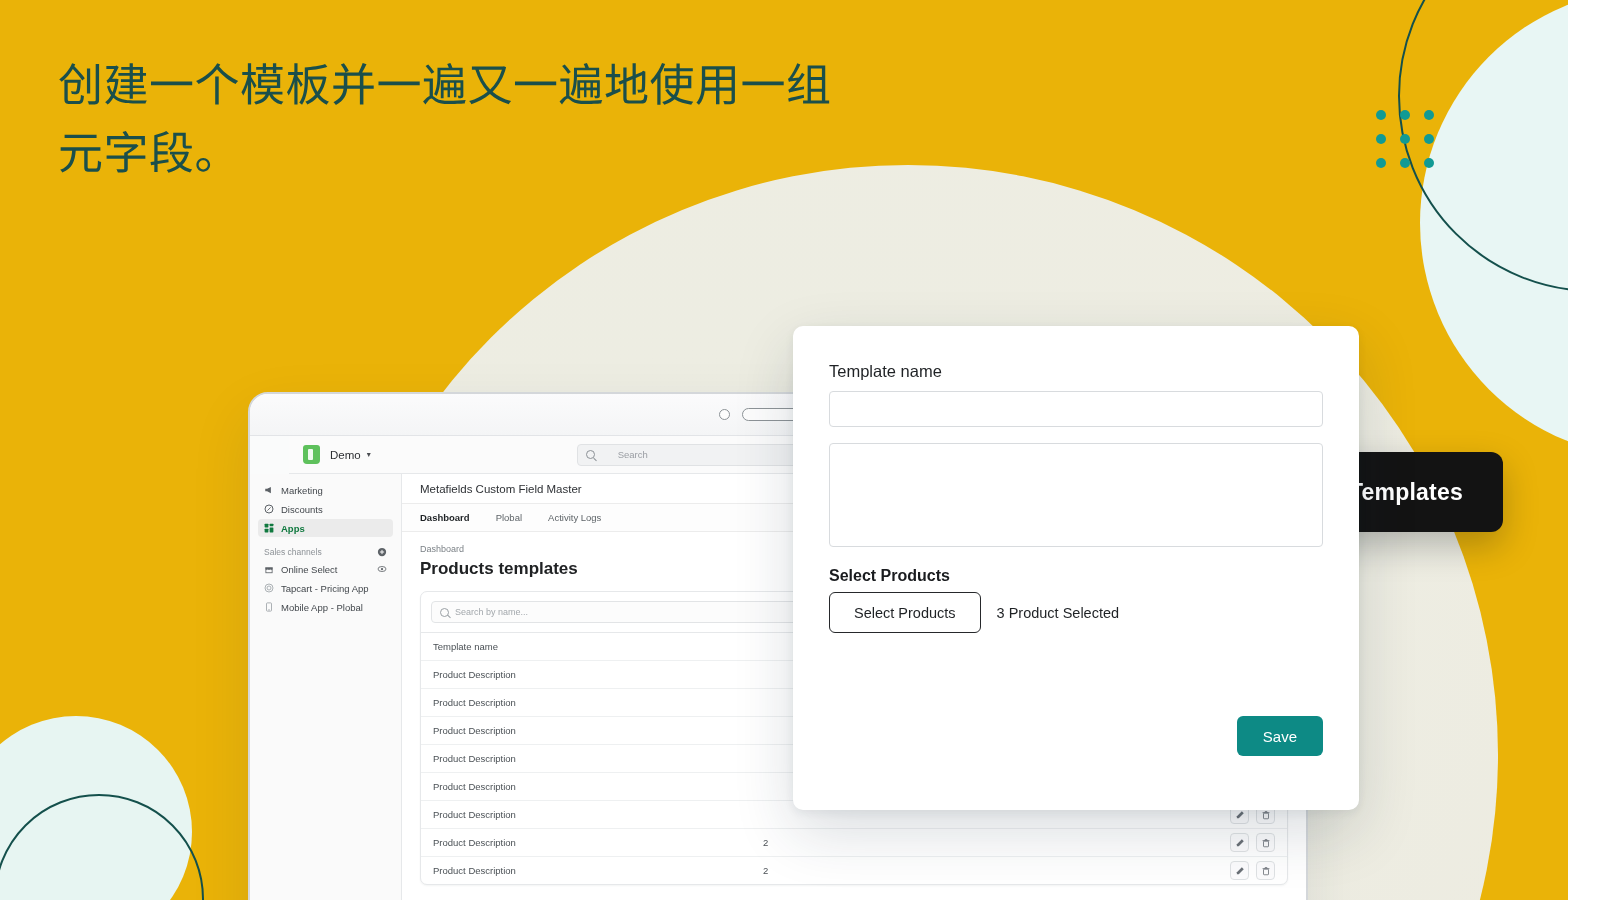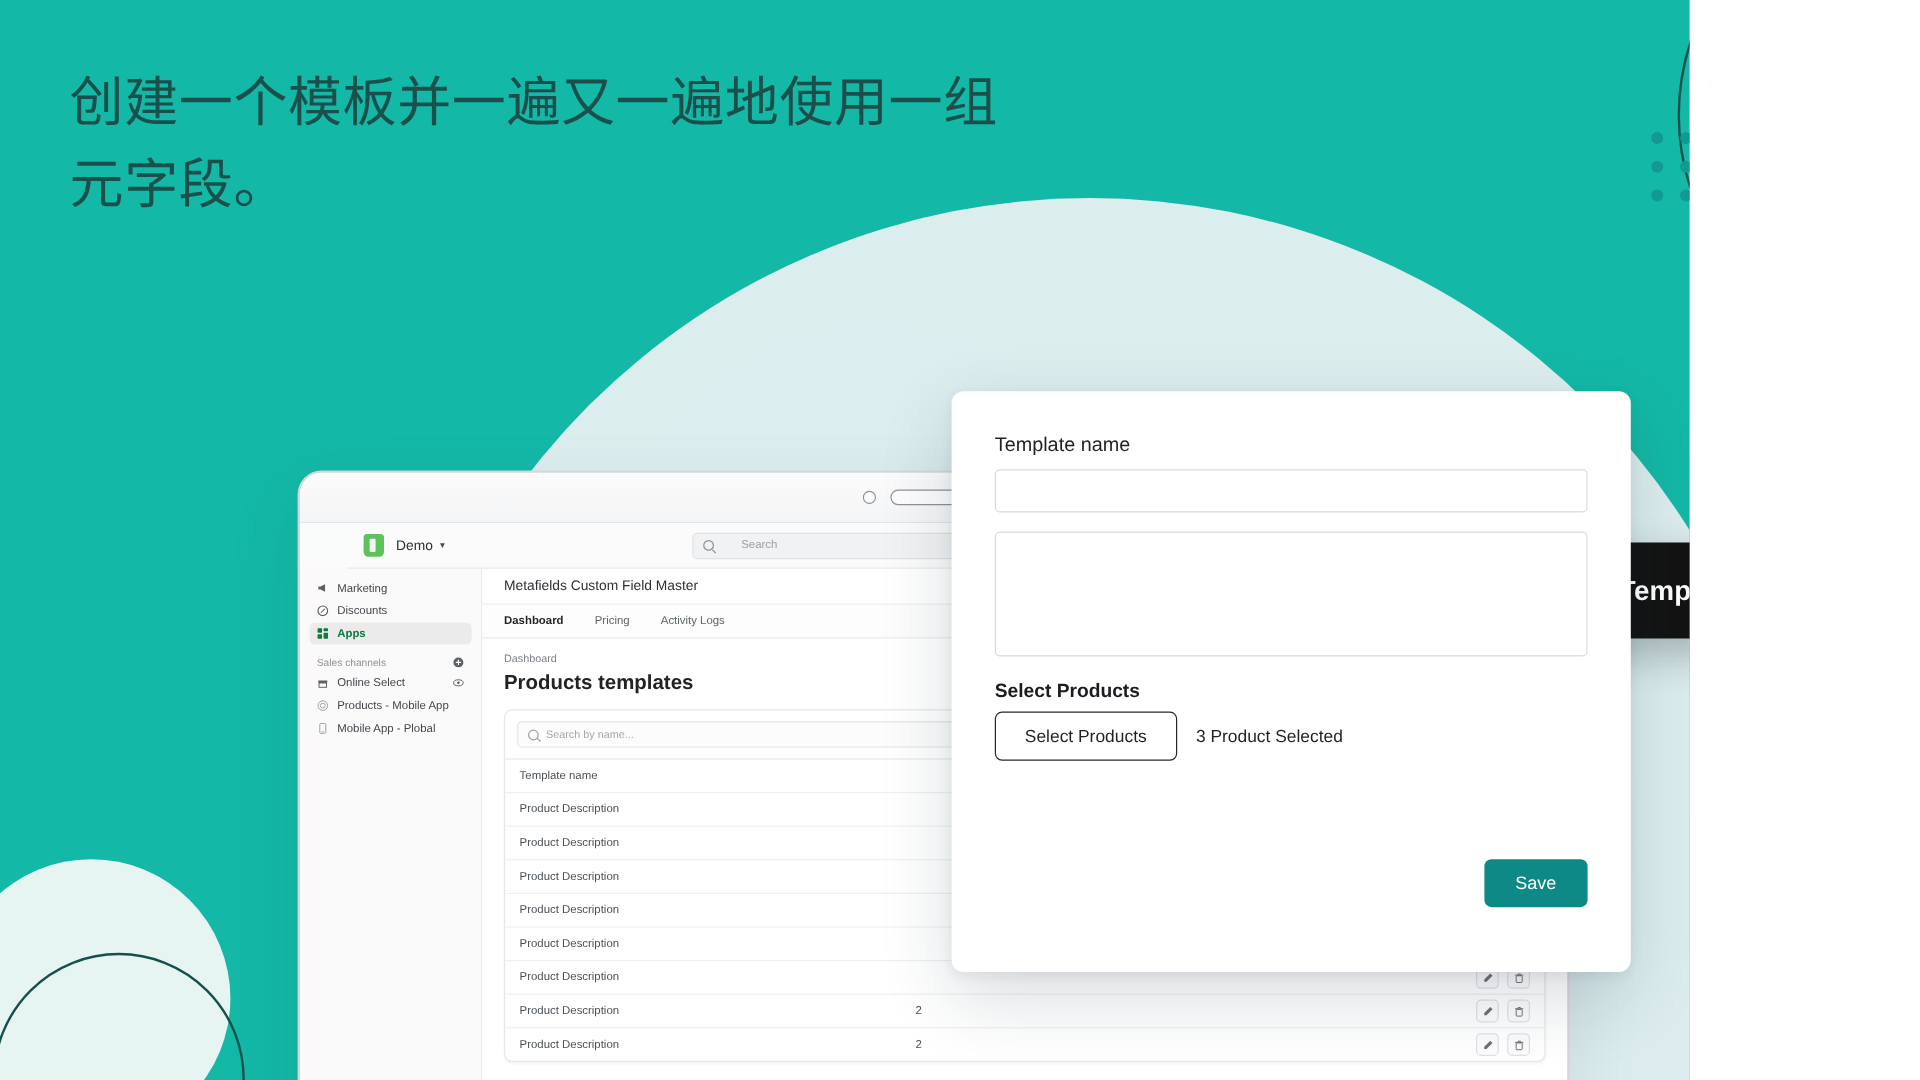--- a/index.html
+++ b/index.html
@@ -4,22 +4,22 @@
 <title>Metafields Custom Field Master — Product Templates</title>
 <style>
   * { box-sizing: border-box; margin: 0; padding: 0; }
   html, body {
     width: 1600px; height: 900px;
     overflow: hidden;
     font-family: "Liberation Sans", "DejaVu Sans", sans-serif;
   }
   #stage {
     position: relative;
-    width: 1408px; height: 900px;
-    background: #14b8a6;
+    width: 1568px; height: 900px;
+    background: #eab308;
     overflow: hidden;
   }
 
   
   .deco { position: absolute; pointer-events: none; }
 
   #bg-big-circle {
     width: 1180px; height: 1180px;
     left: 318px; top: 165px;
     border-radius: 50%;
@@ -387,36 +387,36 @@
             <svg class="eye-ico" viewBox="0 0 16 16" style="margin-left:auto">
               <ellipse cx="8" cy="8" rx="6.4" ry="4" fill="none" stroke="#5c6166" stroke-width="1.3"></ellipse>
               <circle cx="8" cy="8" r="1.8" fill="#5c6166"></circle>
             </svg>
           </div>
           <div class="nav-item">
             <svg class="nav-ico" viewBox="0 0 16 16">
               <circle cx="8" cy="8" r="6.4" fill="none" stroke="#9aa0a5" stroke-width="1.3"></circle>
               <circle cx="8" cy="8" r="3.2" fill="none" stroke="#9aa0a5" stroke-width="1.3"></circle>
             </svg>
-            <span>Products - Mobile App</span>
+            <span>Tapcart - Pricing App</span>
           </div>
           <div class="nav-item">
             <svg class="nav-ico" viewBox="0 0 16 16">
               <rect x="4" y="1.4" width="8" height="13.2" rx="1.4" fill="none" stroke="#9aa0a5" stroke-width="1.3"></rect>
               <path d="M6.6 12.6h2.8" stroke="#9aa0a5" stroke-width="1.2"></path>
             </svg>
             <span>Mobile App - Plobal</span>
           </div>
         </nav>
 
         <div id="app-main">
           <div id="app-title">Metafields Custom Field Master</div>
           <div id="app-tabs">
             <span class="app-tab active">Dashboard</span>
-            <span class="app-tab">Pricing</span>
+            <span class="app-tab">Plobal</span>
             <span class="app-tab">Activity Logs</span>
           </div>
 
           <div id="app-content">
             <div id="breadcrumb">Dashboard</div>
             <div id="page-title">Products templates</div>
 
             <div id="table-card">
               <div id="table-search">
                 <span class="mag"></span>

